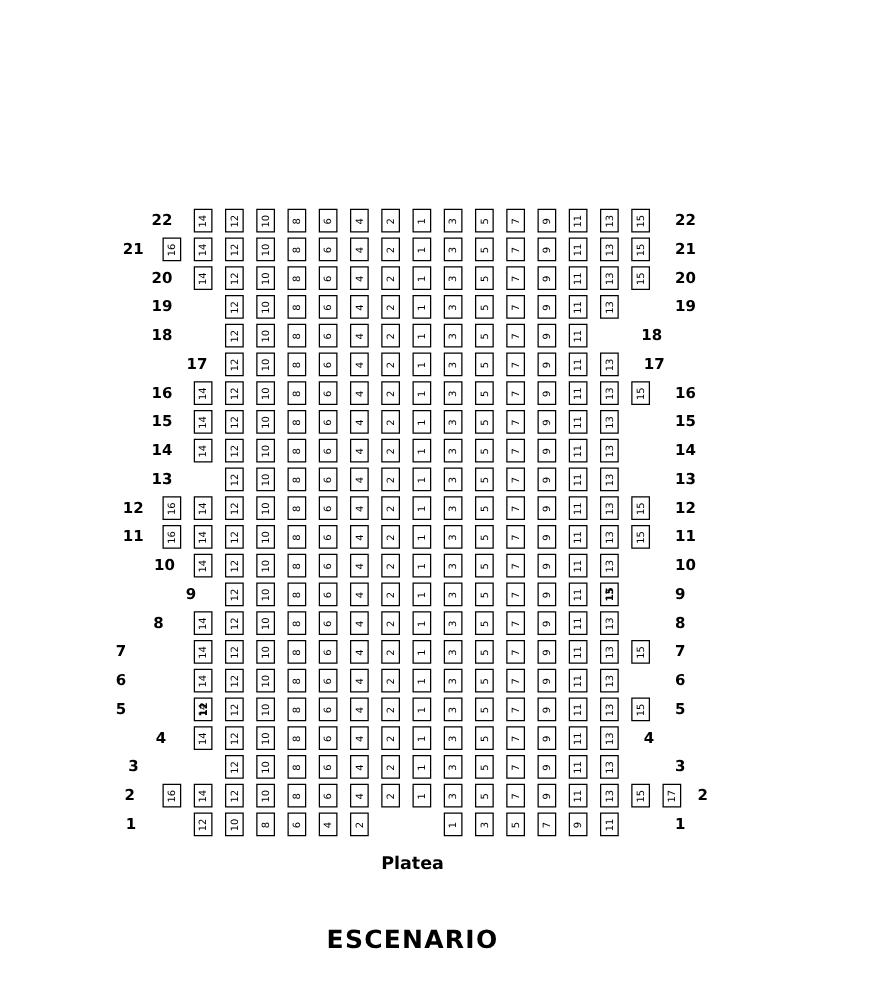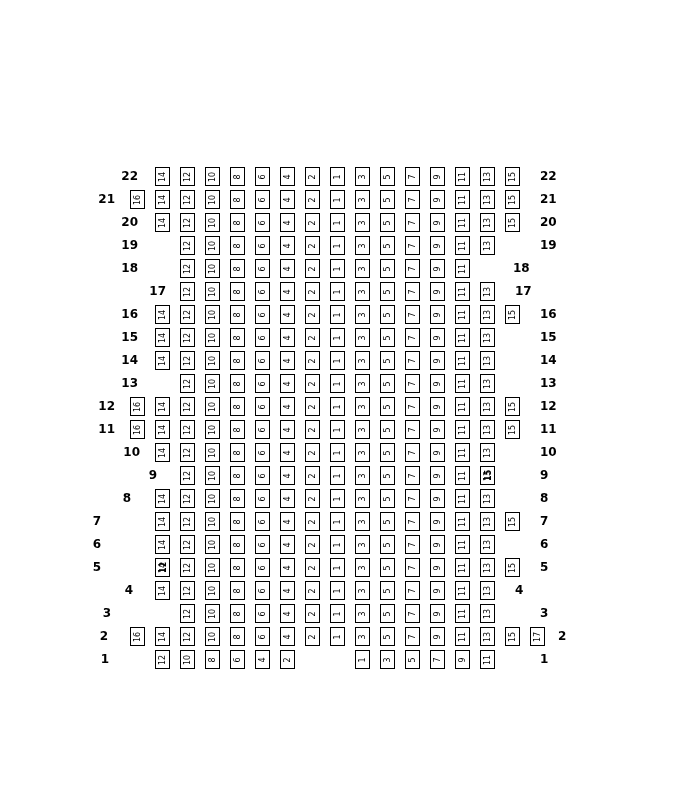--- a/index.html
+++ b/index.html
@@ -1014,13 +1014,15 @@
       <div class="seat" style="left: 430px; top: 650px;">
         <span class="num">7</span>
       </div>
       <div class="seat" style="left: 455px; top: 650px;">
         <span class="num">9</span>
       </div>
       <div class="seat" style="left: 480px; top: 650px;">
         <span class="num">11</span>
       </div>
     </div>
+  <div id="platea" class="caption">Platea</div>
+  <div id="escenario" class="caption">ESCENARIO</div>
 </div>
 
 </body></html>

